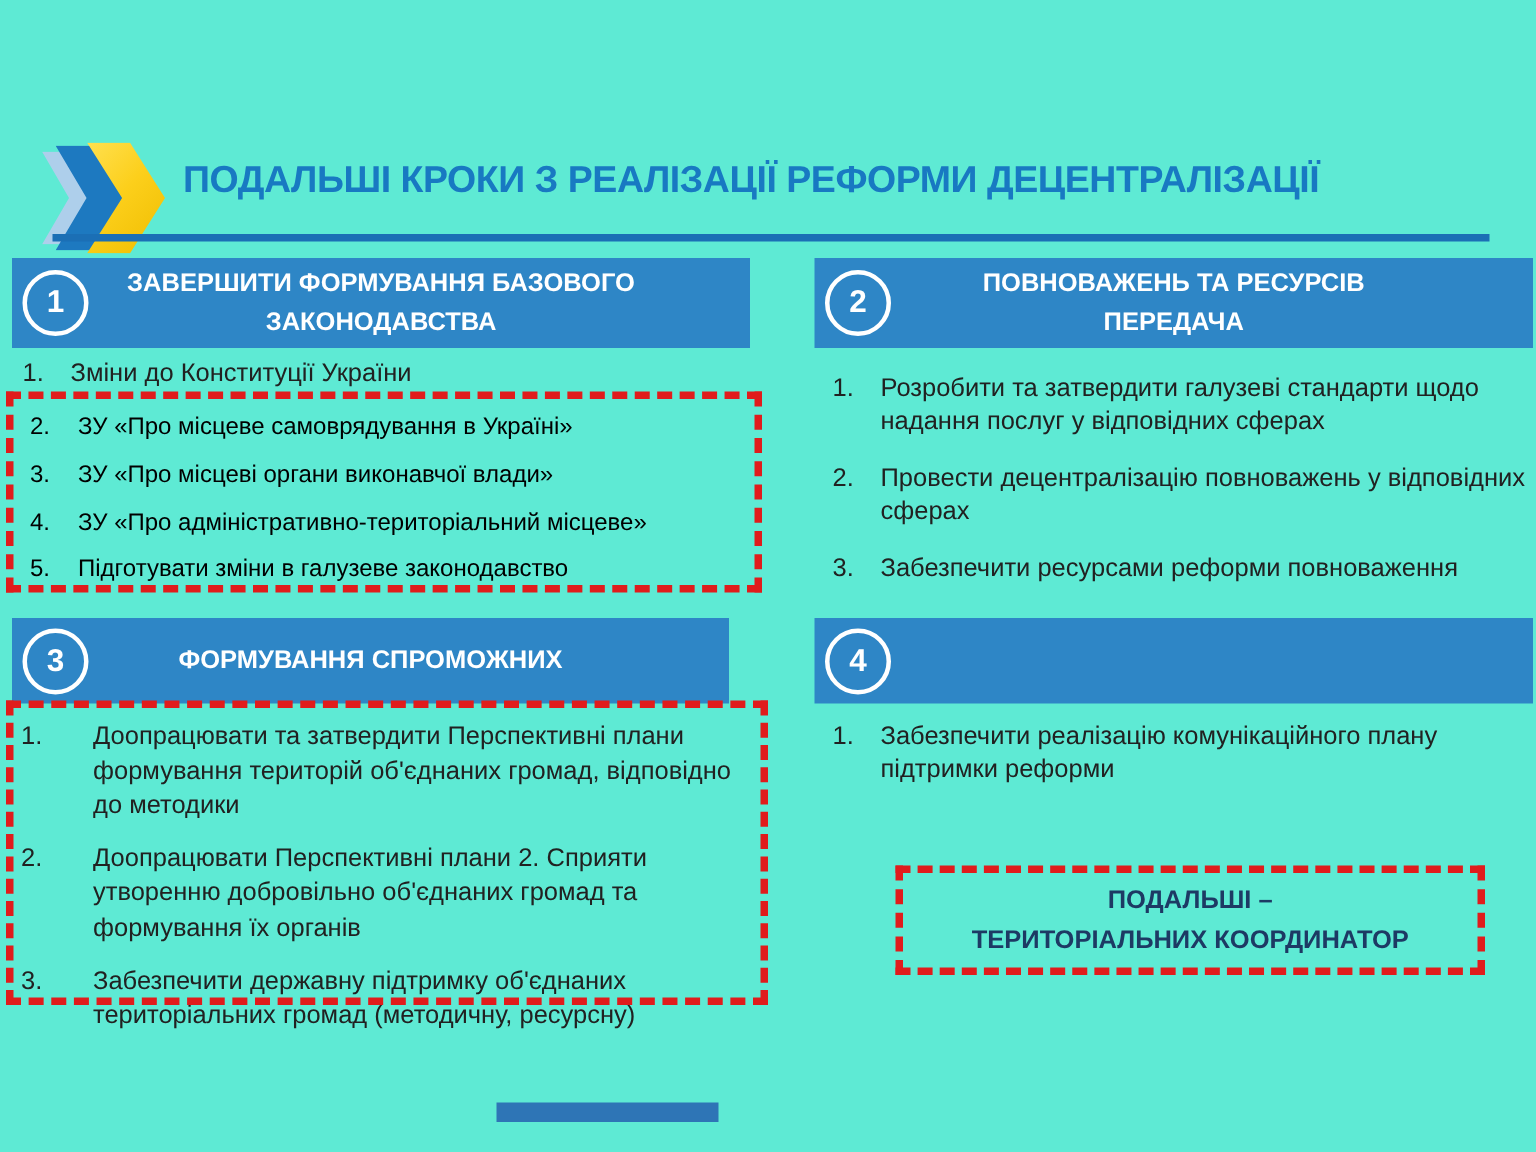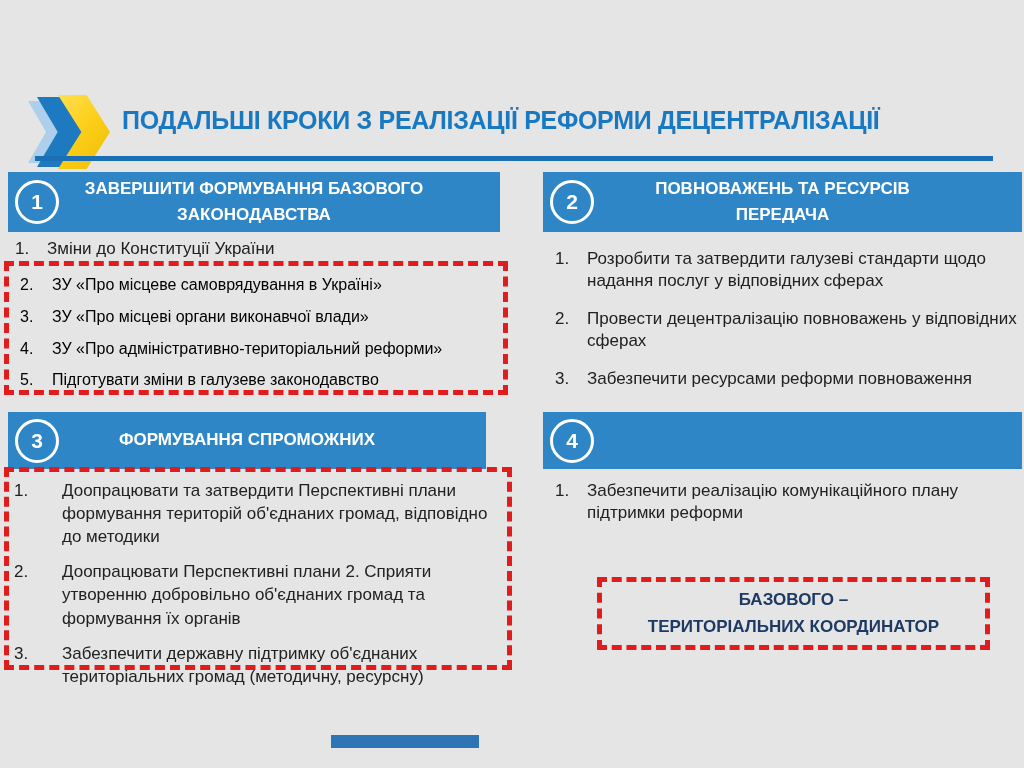--- a/index.html
+++ b/index.html
@@ -1,16 +1,16 @@
 <!DOCTYPE html>
 <html><head>
 <meta charset="utf-8">
 <style>
   html,body{margin:0;padding:0;background:#fff;}
-  .slide{position:relative;width:1024px;height:768px;background:#e5e5e5;overflow:hidden;
+  .slide{position:relative;width:1024px;height:768px;background:#5eead4;overflow:hidden;
          font-family:"Liberation Sans",sans-serif;}
 
   
   .logo{position:absolute;left:28px;top:96px;width:86px;height:74px;}
   .chev{position:absolute;clip-path:polygon(0 0,55% 0,100% 50%,55% 100%,0 100%,45% 50%);}
   .chev.pale{left:0;top:5px;width:40px;height:62px;background:#aecfeb;}
   .chev.blue{left:9px;top:1px;width:46px;height:70px;background:#1d79c0;}
   .chev.yellow{left:30px;top:-1px;width:52px;height:74px;background:linear-gradient(135deg,#ffe04f 0%,#fccf1b 45%,#efbd00 100%);}
 
   
@@ -97,21 +97,21 @@
     <div class="pitem">
       <span class="pnum">2.</span>
       <span class="ptext">ЗУ «Про місцеве самоврядування в Україні»</span>
     </div>
     <div class="pitem">
       <span class="pnum">3.</span>
       <span class="ptext">ЗУ «Про місцеві органи виконавчої влади»</span>
     </div>
     <div class="pitem">
       <span class="pnum">4.</span>
-      <span class="ptext">ЗУ «Про адміністративно-територіальний реформи»</span>
+      <span class="ptext">ЗУ «Про адміністративно-територіальний місцеве»</span>
     </div>
     <div class="pitem">
       <span class="pnum">5.</span>
       <span class="ptext">Підготувати зміни в галузеве законодавство</span>
     </div>
   </div>
 
   <div class="sec-header" id="h2">
     <div class="badge">
       <span>2</span>
@@ -170,19 +170,19 @@
   </div>
 
   <div class="plist" id="list4">
     <div class="pitem">
       <span class="pnum">1.</span>
       <span class="ptext">Забезпечити реалізацію комунікаційного плану підтримки реформи</span>
     </div>
   </div>
 
   <div class="coord-box">
-    <span class="tl">БАЗОВОГО –</span>
+    <span class="tl">ПОДАЛЬШІ –</span>
     <span class="tl">ТЕРИТОРІАЛЬНИХ КООРДИНАТОР</span>
   </div>
 
   <div class="footer-bar"></div>
 
 </div>
 
 </body></html>

